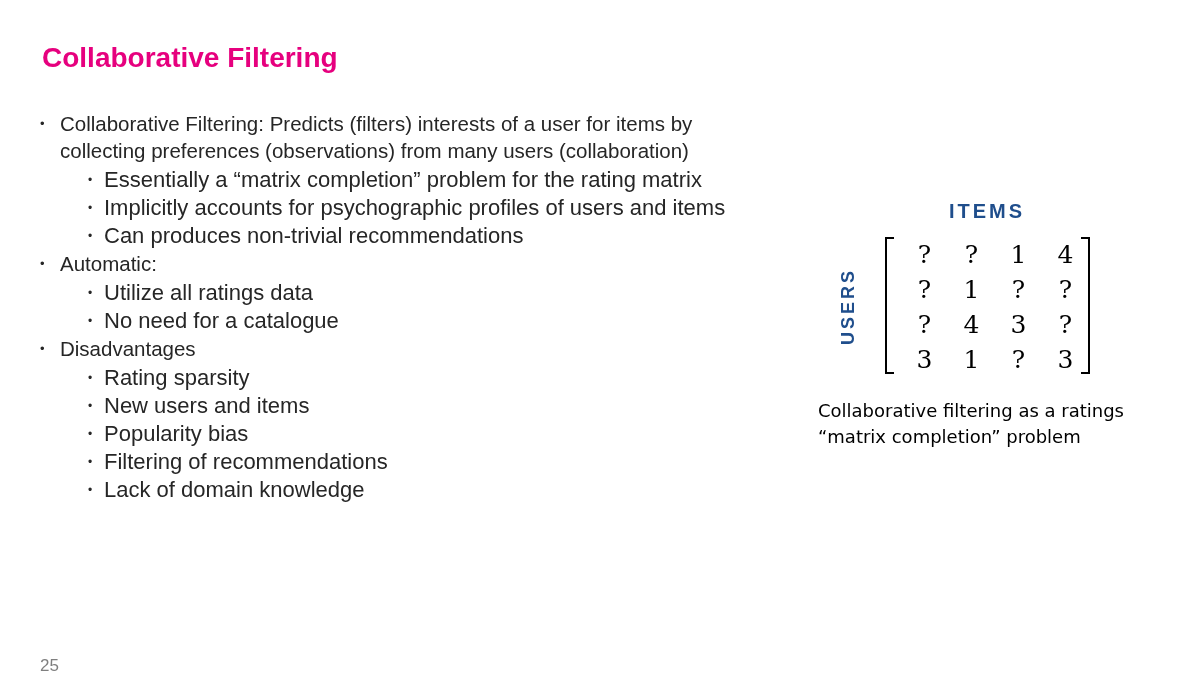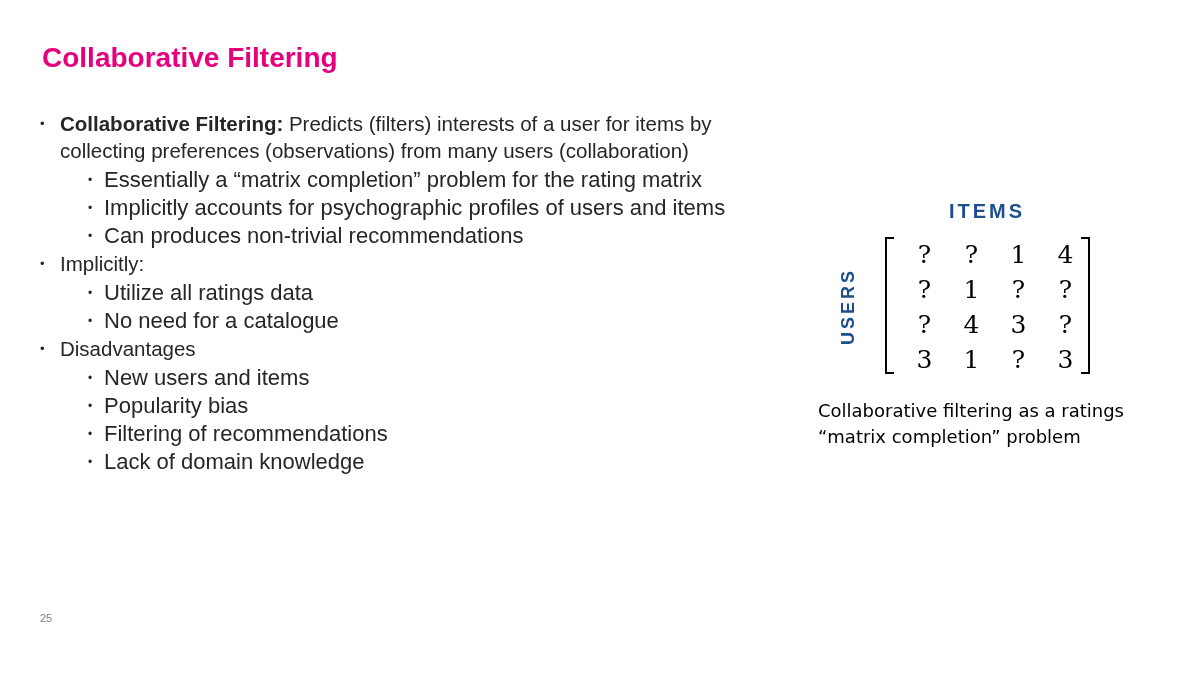--- a/index.html
+++ b/index.html
@@ -19,21 +19,21 @@
     .l1::before {
       content: "•"; position: absolute; left: 0; top: 0; font-size: 13px; color: #262626;
     }
     .l2 {
       position: relative; padding-left: 64px; font-size: 22px; line-height: 28px;
       color: #262626;
     }
     .l2::before {
       content: "•"; position: absolute; left: 48px; top: 0; font-size: 12px; color: #262626;
     }
-    .bold { font-weight: bold; }
+    .bold { font-weight: normal; }
     .items-label {
       position: absolute; left: 949px; top: 200px; font-size: 20px; font-weight: bold;
       color: #1f4e8c; letter-spacing: 3px;
     }
     .users-label {
       position: absolute; left: 838px; top: 345px; font-size: 18px; font-weight: bold;
       color: #1f4e8c; letter-spacing: 3px; transform: rotate(-90deg); transform-origin: left top;
     }
     .matrix {
       position: absolute; left: 885px; top: 237px; width: 205px; height: 135px;
@@ -49,39 +49,40 @@
       display: grid; grid-template-columns: repeat(4, 47px); grid-auto-rows: 35px;
     }
     .cell {
       text-align: center; font-family: "DejaVu Serif", serif; font-size: 25px; line-height: 35px; color: #000;
     }
     .caption {
       position: absolute; left: 818px; top: 398px; width: 320px; text-align: left;
       font-family: "DejaVu Sans", sans-serif; font-size: 18px; line-height: 26px; color: #000;
     }
     .page-num {
-      position: absolute; left: 40px; top: 612px; font-size: 11px; color: #7f7f7f;
+      position: absolute; left: 40px; top: 656px; font-size: 17px; color: #7f7f7f;
     }
   </style>
 </head>
 <body>
 
 <div class="title">Collaborative Filtering</div>
 
 <div class="content">
   <div class="l1"><span class="bold">Collaborative Filtering:</span><span> Predicts (filters) interests of a user for items by collecting preferences (observations) from many users (collaboration)</span></div>
   <div class="l2">Essentially a “matrix completion” problem for the rating matrix</div>
   <div class="l2">Implicitly accounts for psychographic profiles of users and items</div>
   <div class="l2">Can produces non-trivial recommendations</div>
 
-  <div class="l1">Implicitly:</div>
+  <div class="l1">Automatic:</div>
   <div class="l2">Utilize all ratings data</div>
   <div class="l2">No need for a catalogue</div>
 
   <div class="l1">Disadvantages</div>
+  <div class="l2">Rating sparsity</div>
   <div class="l2">New users and items</div>
   <div class="l2">Popularity bias</div>
   <div class="l2">Filtering of recommendations</div>
   <div class="l2">Lack of domain knowledge</div>
 </div>
 
 <div class="items-label">ITEMS</div>
 <div class="users-label">USERS</div>
 
 <div class="matrix">

